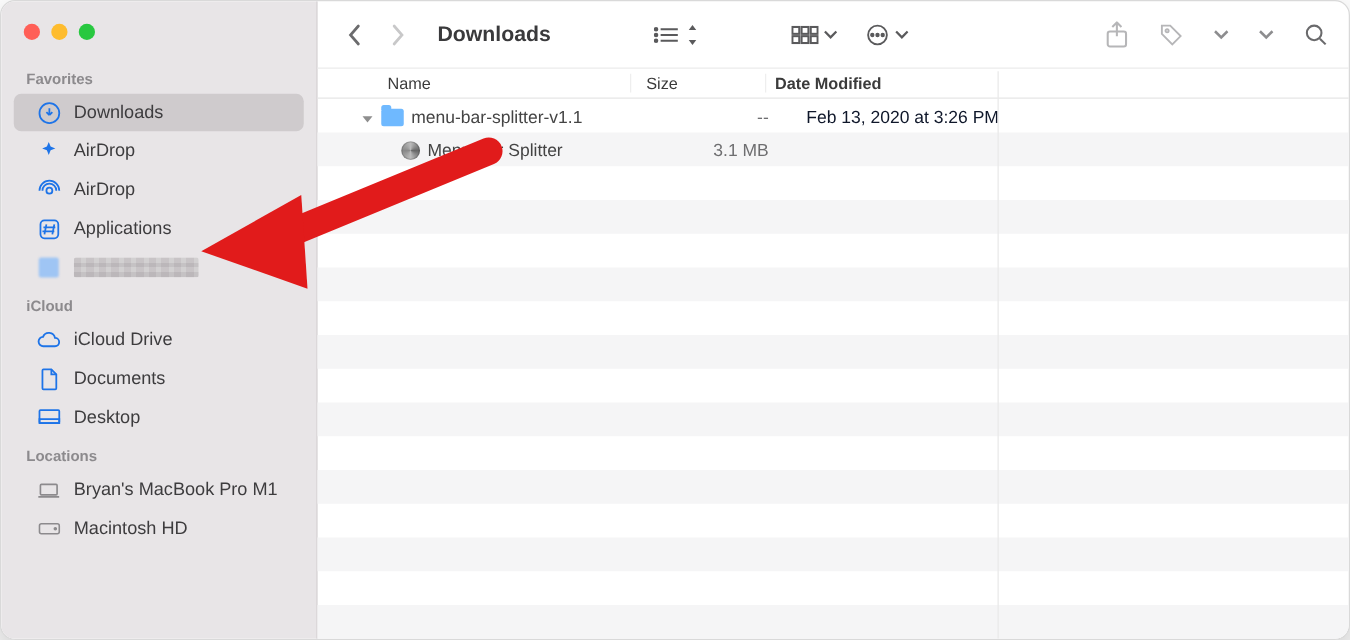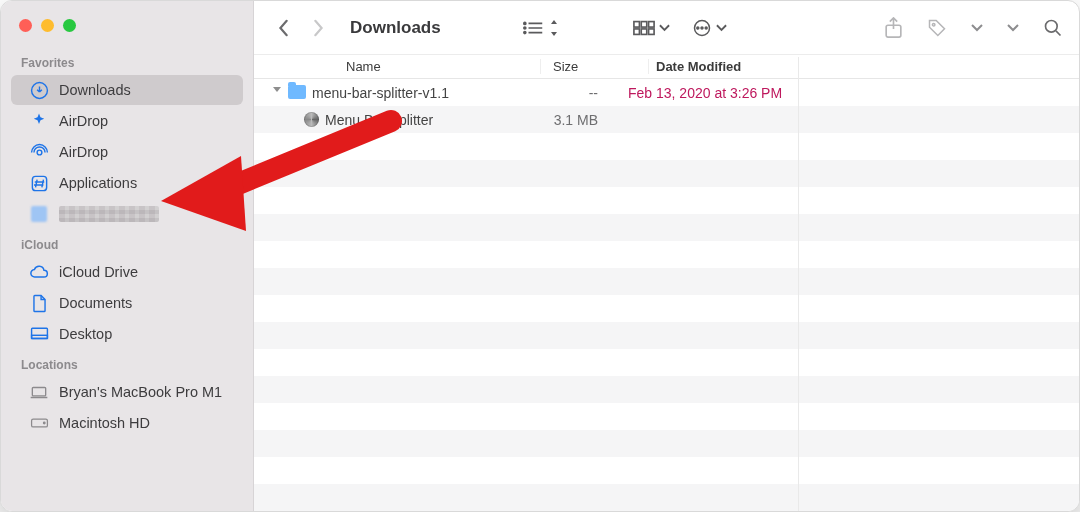--- a/index.html
+++ b/index.html
@@ -30,31 +30,31 @@
   .nbtn { width: 28px; height: 30px; display:flex; align-items:center; justify-content:center; color:#555; border-radius:5px; }
   .nbtn.dis { color: #bcbcbc; }
   .title { font-size: 17px; font-weight: 700; color: #3a3a3c; margin-left: 12px; }
   .spacer-sm { width: 70px; }
   .tgroup { display:flex; align-items:center; gap:22px; }
   .tbtn { display:flex; align-items:center; gap:4px; color:#5a5a5c; }
   .toolbar-right { margin-left:auto; display:flex; align-items:center; gap:24px; color:#8d8d8f; }
 
   
   .list-head { display:flex; align-items:center; height: 26px; border-top:1px solid #ececec; border-bottom:1px solid #e6e6e6; color:#3b3b3b; font-size:13px; }
-  .col-name { width: 250px; padding-left: 56px; margin-left: 36px; }
+  .col-name { width: 250px; padding-left: 56px; }
   .col-size { width: 108px; padding-left: 12px; border-left:1px solid #eee; }
   .col-date { flex:1; padding-left: 7px; font-weight:700; border-left:1px solid #eee; }
 
   
   .rows { flex:1; position:relative; }
   .row { display:flex; align-items:center; height: 27px; font-size:14px; color:#444; }
   .row.alt { background:#f5f5f6; }
-  .r-name { width:250px; display:flex; align-items:flex-start; gap:6px; padding-left: 18px; }
+  .r-name { width:250px; display:flex; align-items:flex-end; gap:6px; padding-left: 18px; margin-left: 17px; }
   .r-size { width:108px; text-align:right; padding-right:14px; color:#6e6e70; }
-  .r-date { flex:1; padding-left:16px; color:#be185d; }
+  .r-date { flex:1; padding-left:16px; color:#0f172a; }
   .disclosure { color:#8e8e8e; }
   .folder-ico { width:18px; height:14px; background:#6fb9ff; border-radius:2px; position:relative; }
   .folder-ico::before { content:""; position:absolute; top:-3px; left:0; width:8px; height:4px; background:#6fb9ff; border-radius:2px 2px 0 0; }
   .app-ico { width:15px; height:15px; border-radius:50%; background: conic-gradient(#bbb,#666,#bbb,#888,#bbb); box-shadow: inset 0 0 0 1px rgba(0,0,0,0.15); margin-left:22px; }
   .indent { width: 4px; } 
 
   
   .right-sep { position:absolute; top:56px; bottom:0; left: 797px; width:1px; background:#e9e9e9; }
 
   

